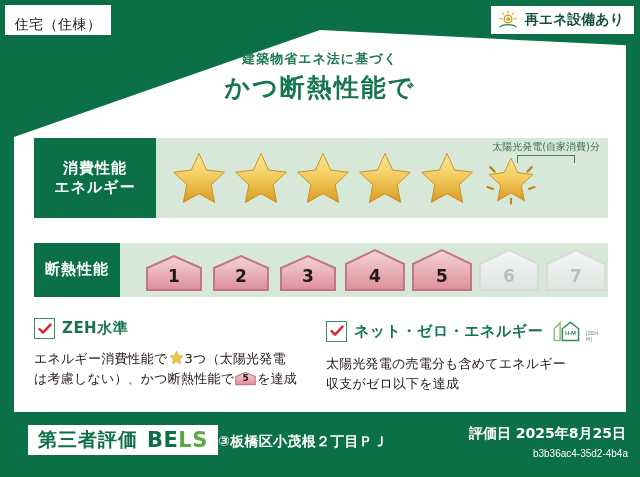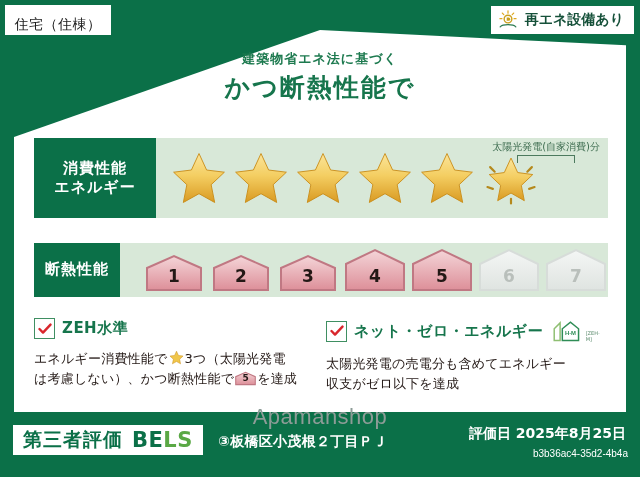--- a/index.html
+++ b/index.html
@@ -95,21 +95,21 @@
 
   
   .watermark{
     position:absolute;left:0;right:0;top:404px;text-align:center;
     font-size:22px;color:#8d9c97;letter-spacing:.5px;pointer-events:none;
     font-family:"Liberation Sans",sans-serif;
   }
 
   
   .bels{
-    position:absolute;left:13px;bottom:22px;height:30px;background:#ffffff;
+    position:absolute;left:28px;bottom:22px;height:30px;background:#ffffff;
     display:flex;align-items:center;padding:0 10px;gap:9px;
   }
   .bels-jp{font-size:19px;font-weight:bold;color:#0b7048;letter-spacing:1px;}
   .bels-en{font-size:21px;font-weight:bold;letter-spacing:.5px;}
   .bels-en .b1{color:#0b7048;}
   .bels-en .b2{color:#5aa845;}
   .prop-name{
     position:absolute;left:218px;bottom:26px;color:#ffffff;font-size:14px;font-weight:bold;letter-spacing:.3px;
   }
   .eval{
@@ -322,21 +322,20 @@
         </span>
       </div>
       <div class="note-body">
         <span>太陽光発電の売電分も含めてエネルギー</span><br>
         <span>収支がゼロ以下を達成</span>
       </div>
     </div>
 
   </div>
 
-  <div class="watermark">Apamanshop</div>
 
   <div class="bels">
     <span class="bels-jp">第三者評価</span>
     <span class="bels-en"><span class="b1">BE</span><span class="b2">LS</span></span>
   </div>
 
   <div class="prop-name">③板橋区小茂根２丁目ＰＪ</div>
   <div class="eval">評価日 2025年8月25日</div>
   <div class="eval-id">b3b36ac4-35d2-4b4a</div>
 

